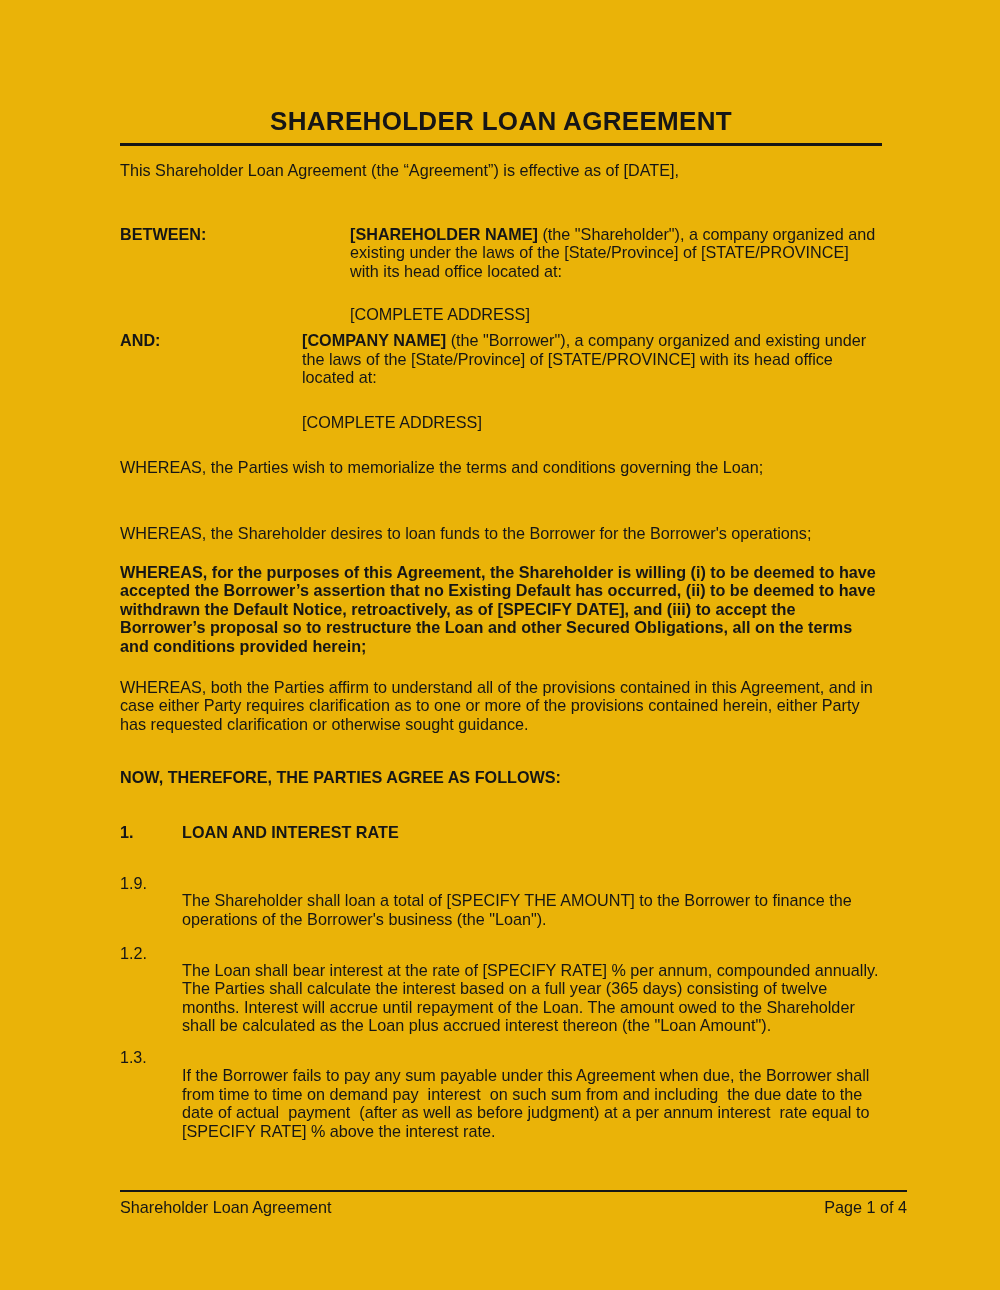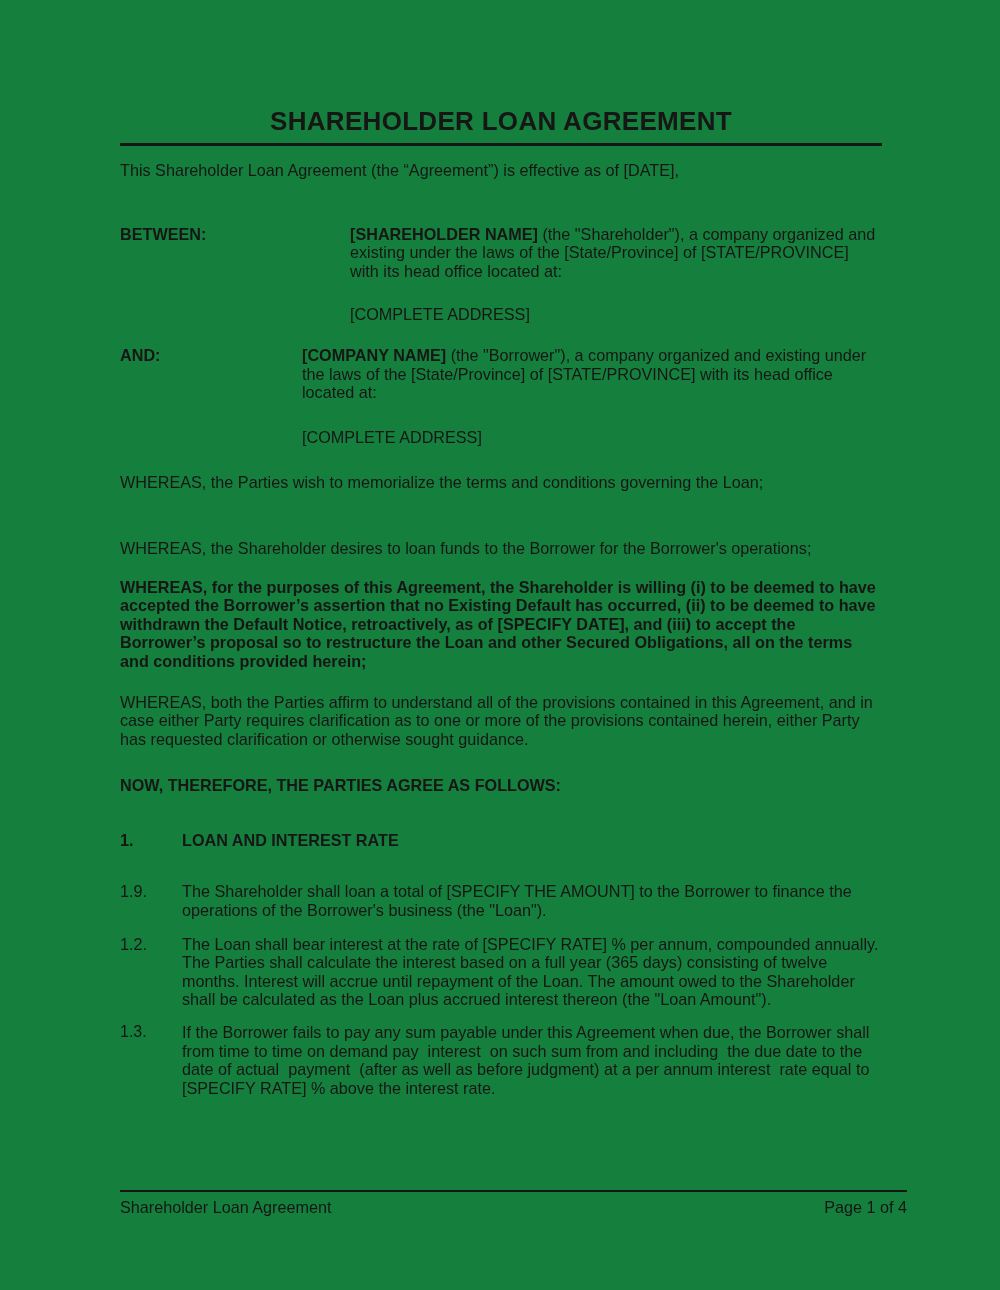--- a/index.html
+++ b/index.html
@@ -1,21 +1,21 @@
 <!DOCTYPE html>
 <html><head>
 <meta charset="utf-8">
 <style>
   * { box-sizing: border-box; }
   html, body { margin: 0; padding: 0; background: #ffffff; }
   .page {
     position: relative;
     width: 1000px;
     height: 1290px;
-    background: #15803d;
+    background: #eab308;
     color: #161616;
     font-family: "Liberation Sans", "DejaVu Sans", sans-serif;
     font-size: 16.2px;
     line-height: 18.6px;
     padding-top: 107px;
     overflow: hidden;
   }
   p { margin: 0; }
 
   .title-block {
@@ -31,38 +31,38 @@
     font-weight: bold;
     letter-spacing: 0.3px;
   }
 
   .main { margin-left: 120px; width: 760px; }
 
   .intro { margin-top: 15px; }
 
   .party { display: flex; }
   .party-between { margin-top: 45px; gap: 48px; }
-  .party-and { margin-top: 22px; }
+  .party-and { margin-top: 7px; }
   .party-label { width: 182px; flex-shrink: 0; font-weight: bold; }
   .party-col { width: 578px; }
   .party-between .party-address { margin-top: 25px; }
   .party-and .party-address { margin-top: 26px; }
 
   .whereas-1 { margin-top: 47px; }
   .whereas-2 { margin-top: 27px; }
   .whereas-3 { margin-top: 20px; font-weight: bold; }
   .whereas-4 { margin-top: 22px; }
 
-  .now-therefore { margin-top: 28px; font-weight: bold; }
+  .now-therefore { margin-top: 35px; font-weight: bold; }
 
   .section-heading { display: flex; margin-top: 36px; font-weight: bold; }
 
   .num-col { width: 62px; flex-shrink: 0; }
   .clause { display: flex; }
-  .clause-body { width: 698px; white-space: pre-wrap; }
+  .clause-body { width: 698px; white-space: pre-wrap; margin-top: 17px; }
   .clause-1-1 { margin-top: 33px; }
   .clause-1-2 { margin-top: 15px; }
   .clause-1-3 { margin-top: 14px; }
   .clause-1-3 .num-col { font-size: 16px; }
 
   .footer {
     position: absolute;
     left: 120px;
     top: 1190px;
     width: 787px;

